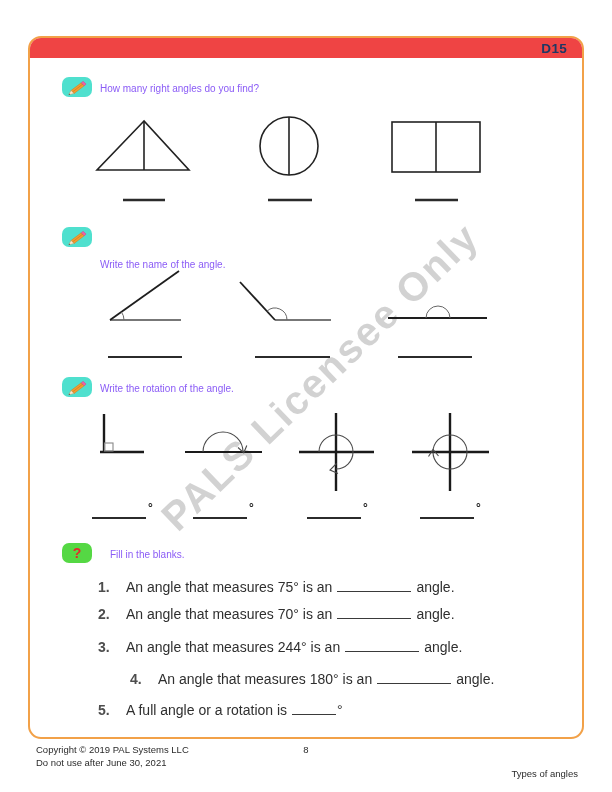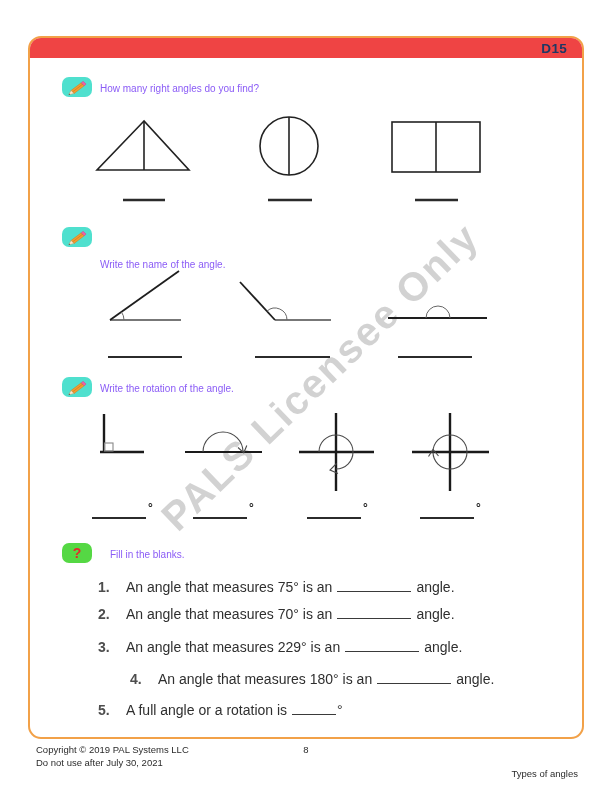--- a/index.html
+++ b/index.html
@@ -176,25 +176,25 @@
 <span class="abs deg" style="left:363px;top:501px;">°</span>
 <span class="abs deg" style="left:476px;top:501px;">°</span>
 
 <div class="abs fb-row" style="top:578px;">
   <span class="fb-num">1.</span><span>An angle that measures 75° is an</span><span class="fb-blank"></span><span>angle.</span>
 </div>
 <div class="abs fb-row" style="top:605px;">
   <span class="fb-num">2.</span><span>An angle that measures 70° is an</span><span class="fb-blank"></span><span>angle.</span>
 </div>
 <div class="abs fb-row" style="top:638px;">
-  <span class="fb-num">3.</span><span>An angle that measures 229° is an</span><span class="fb-blank"></span><span>angle.</span>
+  <span class="fb-num">3.</span><span>An angle that measures 244° is an</span><span class="fb-blank"></span><span>angle.</span>
 </div>
 <div class="abs fb-row" style="top:670px;margin-left:32px;">
   <span class="fb-num">4.</span><span>An angle that measures 180° is an</span><span class="fb-blank"></span><span>angle.</span>
 </div>
 <div class="abs fb-row" style="top:701px;">
   <span class="fb-num">5.</span><span>A full angle or a rotation is</span><span class="fb-blank small"></span><span>°</span>
 </div>
 
 <div class="abs footer-text" style="left:36px;top:744px;">Copyright © 2019 PAL Systems LLC</div>
-<div class="abs footer-text" style="left:36px;top:757px;">Do not use after July 30, 2021</div>
+<div class="abs footer-text" style="left:36px;top:757px;">Do not use after June 30, 2021</div>
 <div class="abs footer-text" style="left:0;top:744px;width:612px;text-align:center;">8</div>
 <div class="abs footer-text" style="right:34px;top:744px;margin-top:24px;">Types of angles</div>
 
 </body></html>

